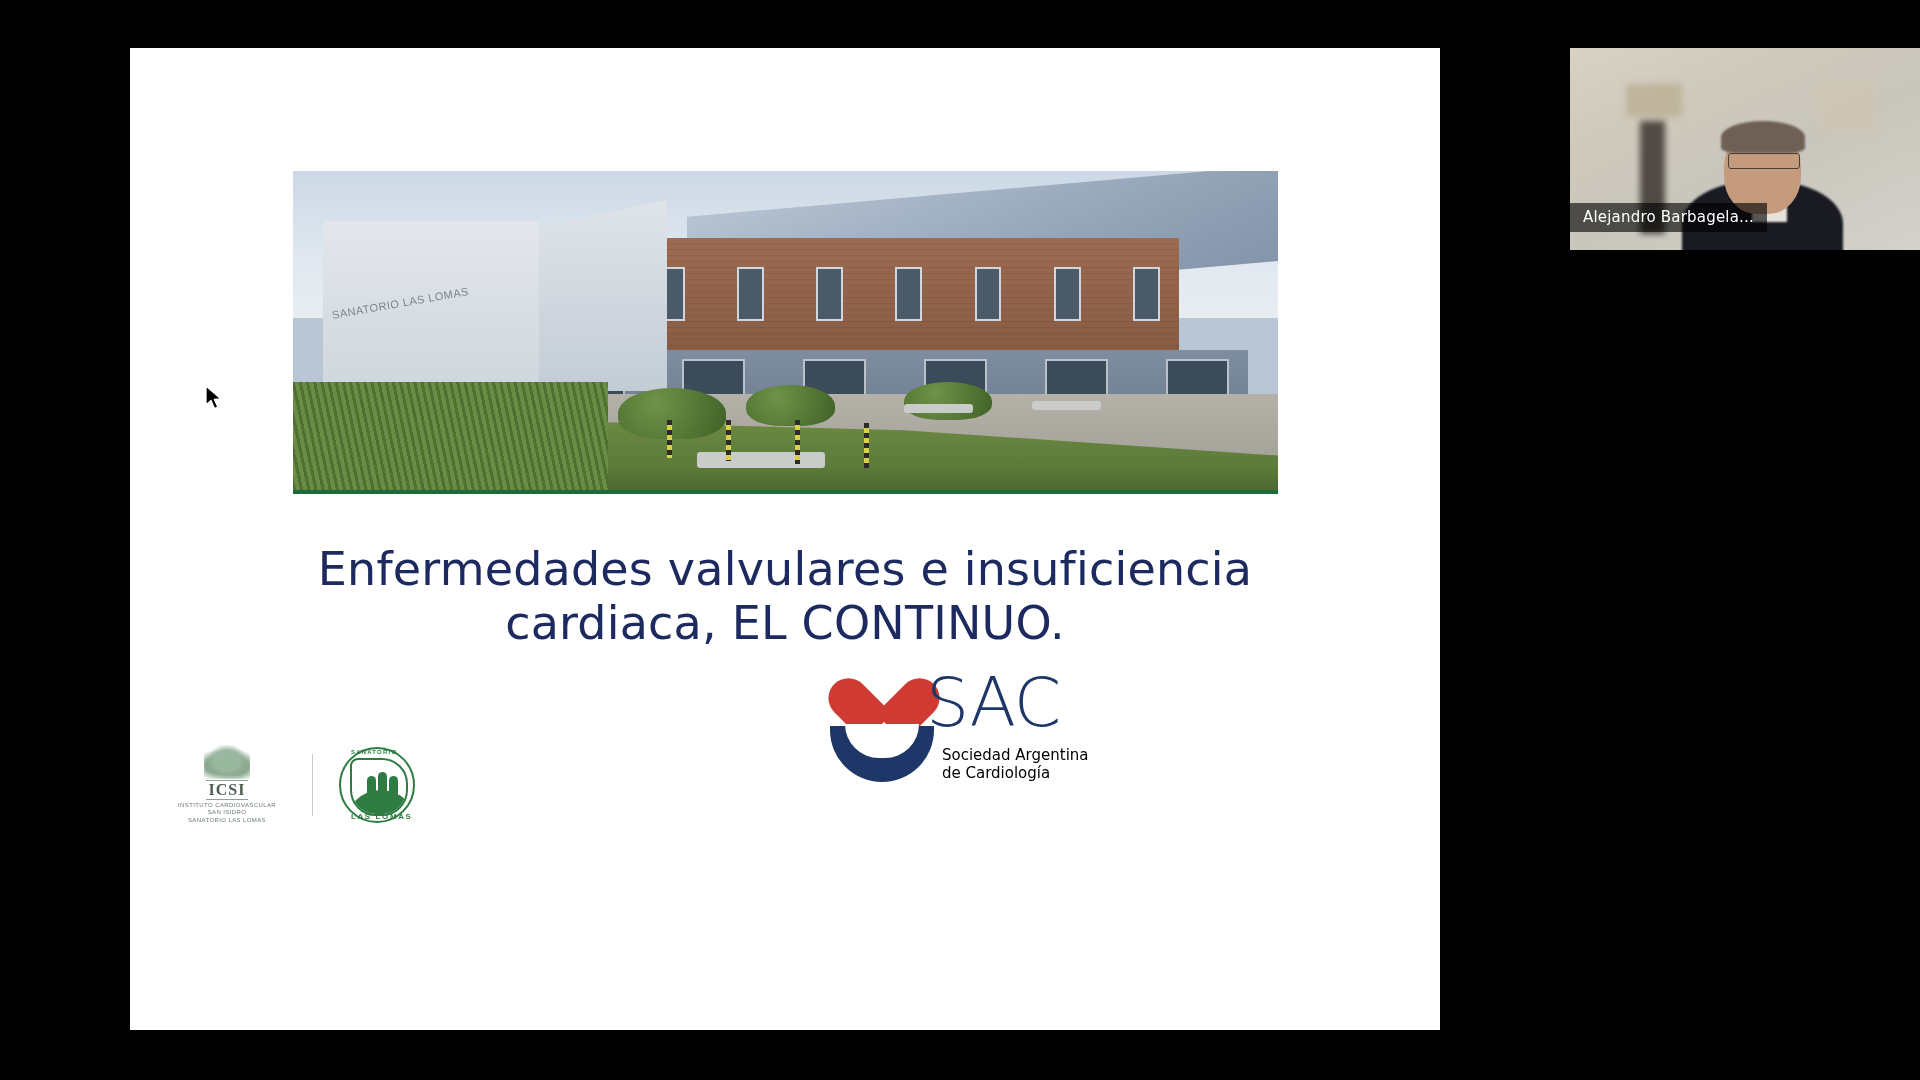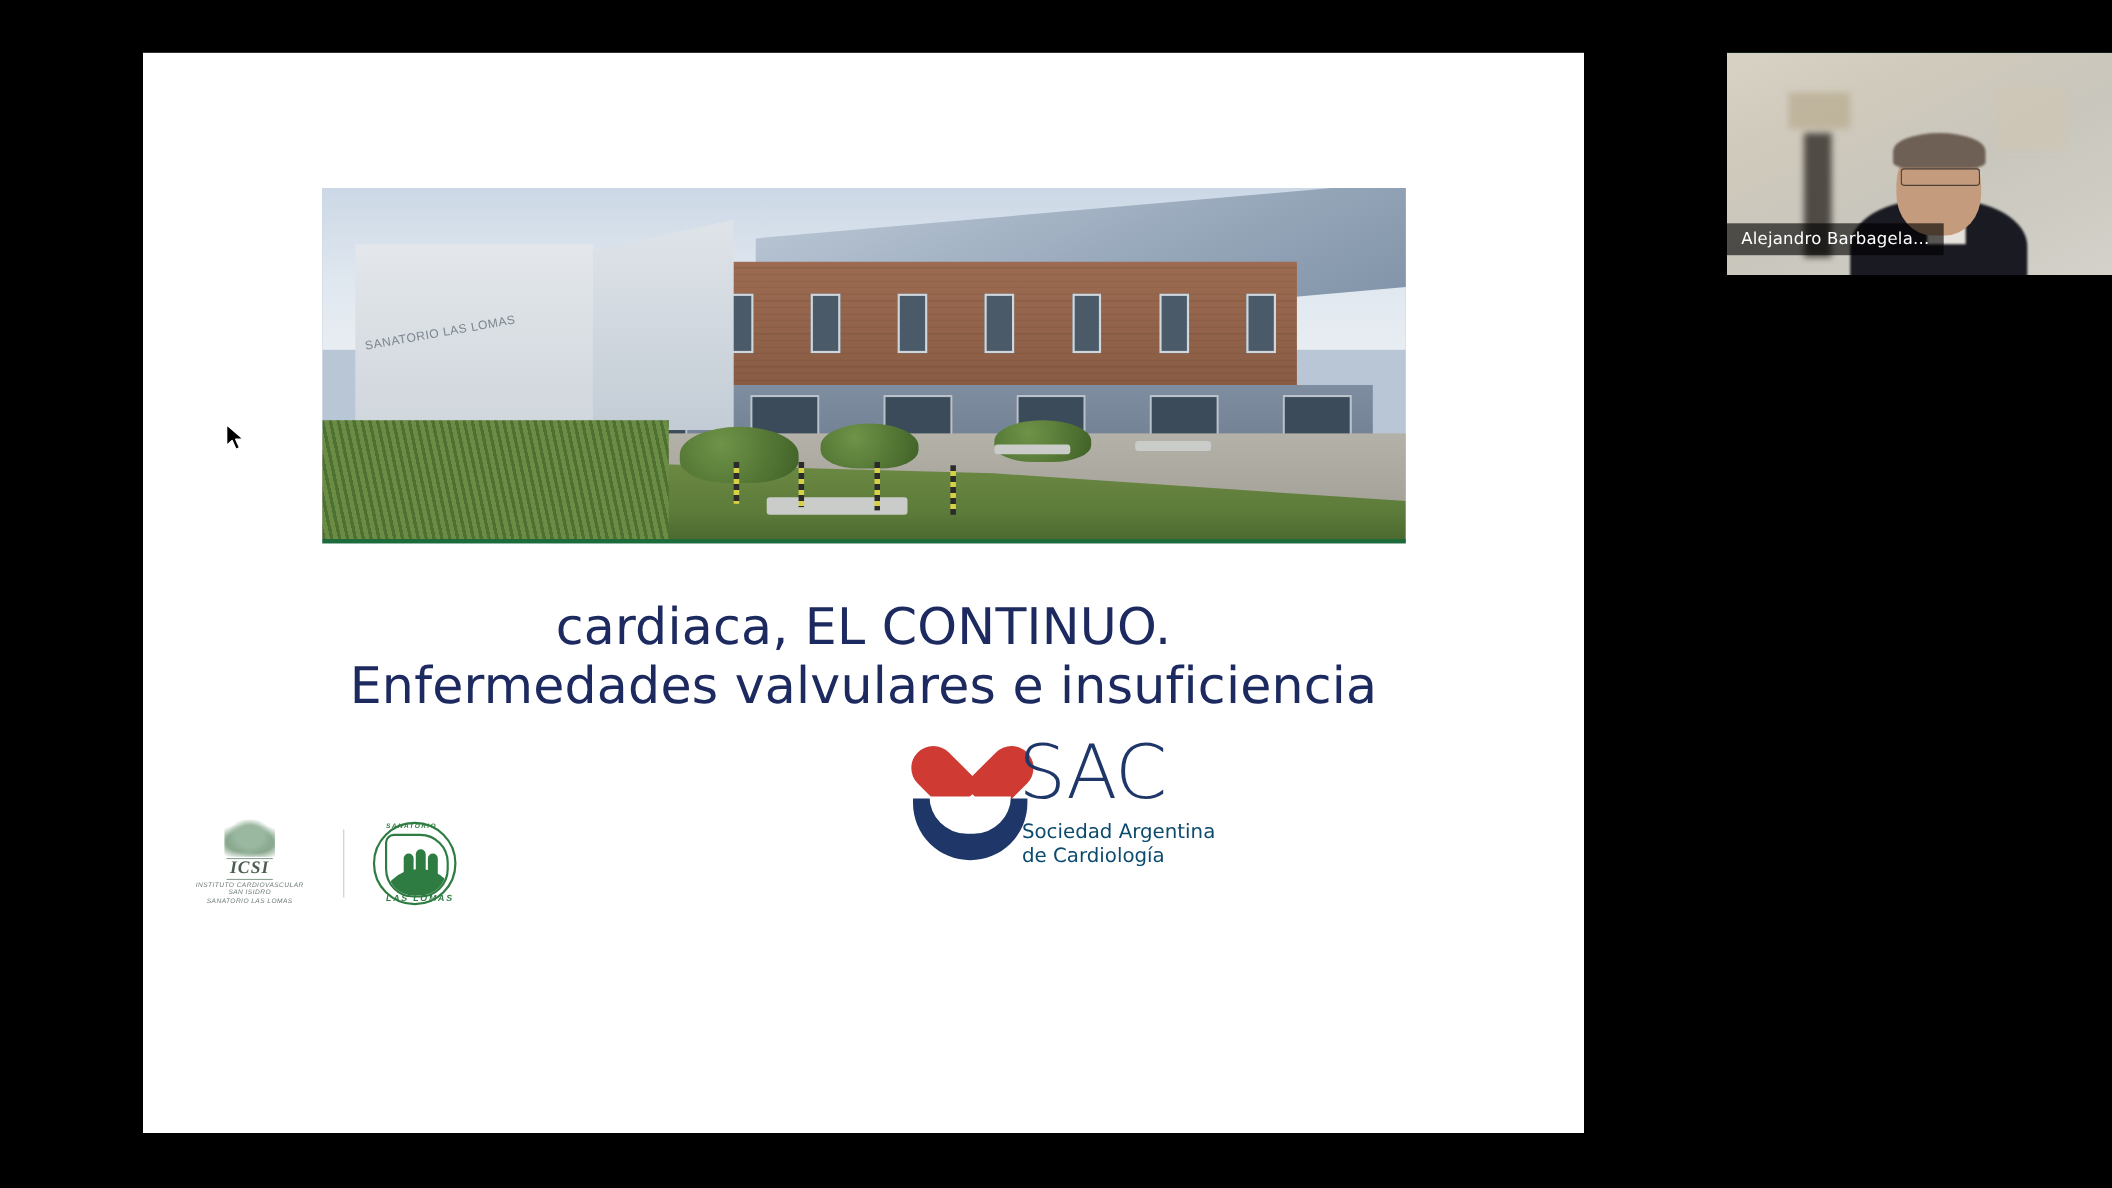--- a/index.html
+++ b/index.html
@@ -196,21 +196,20 @@
   
   .inst-row {
     position: absolute;
     left: 38px;
     top: 692px;
     width: 290px;
     height: 90px;
     display: flex;
     align-items: center;
     gap: 26px;
-    font-style: italic;
   }
   .icsi {
     width: 118px;
     text-align: center;
     color: #5f6a62;
   }
   .icsi .emblem {
     width: 46px;
     height: 34px;
     margin: 0 auto 1px;
@@ -340,23 +339,23 @@
     left: 96px; top: 0;
     color: #1e3668;
     font-size: 68px;
     line-height: 0.92;
     letter-spacing: -1px;
     font-family: "DejaVu Sans", sans-serif;
     font-weight: 300;
   }
   .sac .tag {
     position: absolute;
-    left: 99px; top: 74px;
-    color: #0c4a6e;
-    font-size: 18px;
+    left: 112px; top: 74px;
+    color: #000000;
+    font-size: 15px;
     line-height: 1.2;
     font-family: "DejaVu Sans", sans-serif;
   }
 
   
   #video-tile {
     position: absolute;
     left: 1570px;
     top: 48px;
     width: 350px;
@@ -491,22 +490,22 @@
       <div class="bench" style="left:41%;bottom:7%;width:13%;height:5%;"></div>
       <div class="bench" style="left:62%;bottom:24%;width:7%;height:3%;"></div>
       <div class="bench" style="left:75%;bottom:25%;width:7%;height:3%;"></div>
       <div class="bollard" style="left:38%;bottom:10%;height:12%;"></div>
       <div class="bollard" style="left:44%;bottom:9%;height:13%;"></div>
       <div class="bollard" style="left:51%;bottom:8%;height:14%;"></div>
       <div class="bollard" style="left:58%;bottom:7%;height:14%;"></div>
     </div>
 
     <div class="slide-title">
+      <div>Enfermedades valvulares e insuficiencia</div>
       <div>cardiaca, EL CONTINUO.</div>
-      <div>Enfermedades valvulares e insuficiencia</div>
     </div>
 
 
     <div class="inst-row">
       <div class="icsi">
         <div class="emblem"></div>
         <div class="mono">ICSI</div>
         <div class="sub">
           <div>INSTITUTO CARDIOVASCULAR</div>
           <div>SAN ISIDRO</div>

